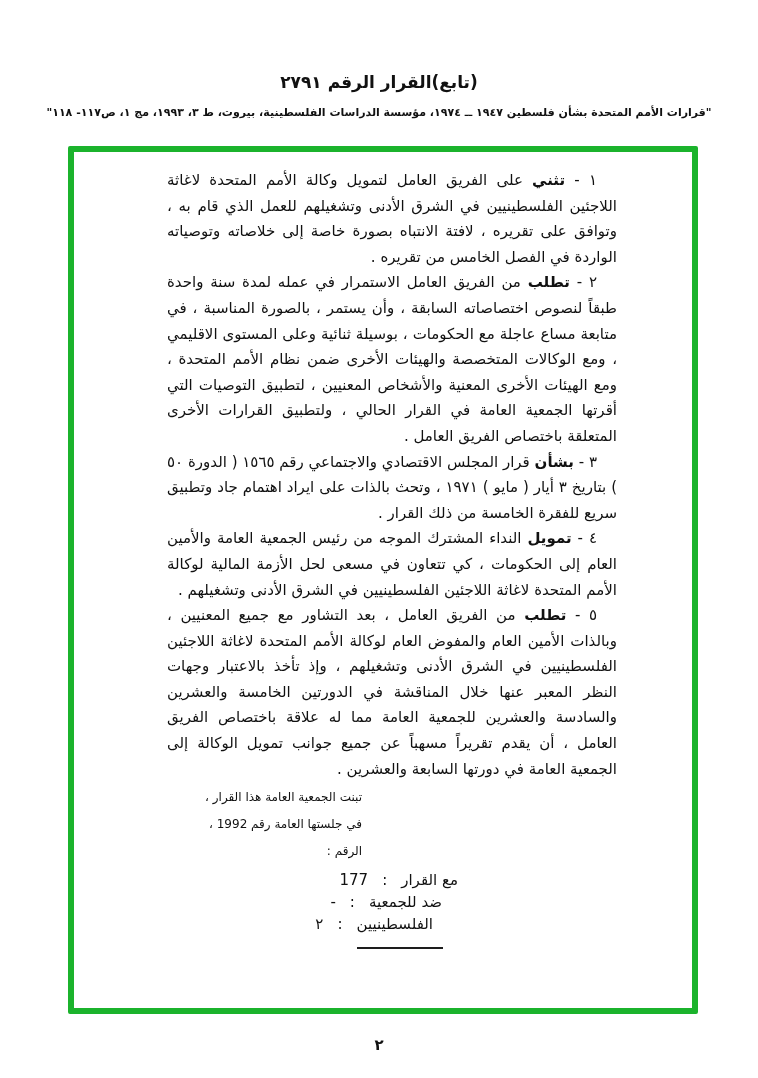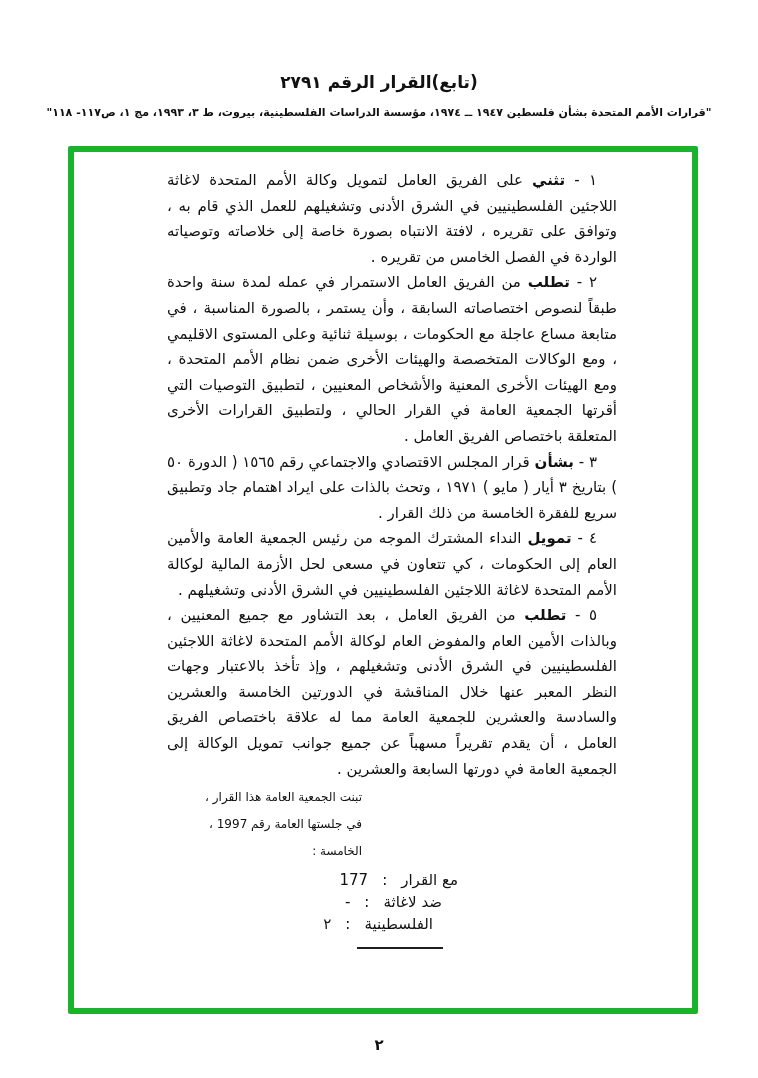--- a/index.html
+++ b/index.html
@@ -128,40 +128,40 @@
 
   <p class="para"><span class="p-num">٤ -</span> <b class="p-verb">تمويل</b> <span class="p-text">النداء المشترك الموجه من رئيس الجمعية العامة والأمين العام إلى الحكومات ، كي تتعاون في مسعى لحل الأزمة المالية لوكالة الأمم المتحدة لاغاثة اللاجئين الفلسطينيين في الشرق الأدنى وتشغيلهم .</span></p>
 
   <p class="para"><span class="p-num">٥ -</span> <b class="p-verb">تطلب</b> <span class="p-text">من الفريق العامل ، بعد التشاور مع جميع المعنيين ، وبالذات الأمين العام والمفوض العام لوكالة الأمم المتحدة لاغاثة اللاجئين الفلسطينيين في الشرق الأدنى وتشغيلهم ، وإذ تأخذ بالاعتبار وجهات النظر المعبر عنها خلال المناقشة في الدورتين الخامسة والعشرين والسادسة والعشرين للجمعية العامة مما له علاقة باختصاص الفريق العامل ، أن يقدم تقريراً مسهباً عن جميع جوانب تمويل الوكالة إلى الجمعية العامة في دورتها السابعة والعشرين .</span></p>
 
 </div>
 
       <div class="adoption-block">
   <div class="adoption-line">تبنت الجمعية العامة هذا القرار ،</div>
 
-  <div class="adoption-line">في جلستها العامة رقم 1997 ،</div>
+  <div class="adoption-line">في جلستها العامة رقم 1992 ،</div>
 
-  <div class="adoption-line">الخامسة :</div>
+  <div class="adoption-line">الرقم :</div>
 </div>
 
       <div class="votes-block">
   <div class="vote-row vote-row-0">
     <span class="vote-label">مع القرار</span>
     <span class="vote-sep">:</span>
     <span class="vote-value">177</span>
   </div>
 
   <div class="vote-row vote-row-1">
-    <span class="vote-label">ضد لاغاثة</span>
+    <span class="vote-label">ضد للجمعية</span>
     <span class="vote-sep">:</span>
     <span class="vote-value">-</span>
   </div>
 
   <div class="vote-row vote-row-2">
-    <span class="vote-label">الفلسطينية</span>
+    <span class="vote-label">الفلسطينيين</span>
     <span class="vote-sep">:</span>
     <span class="vote-value">٢</span>
   </div>
 </div>
 
       <div class="separator-rule"></div>
 
     </div>
   </div>
 

